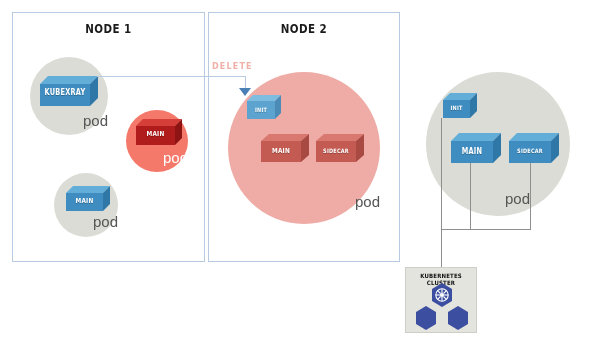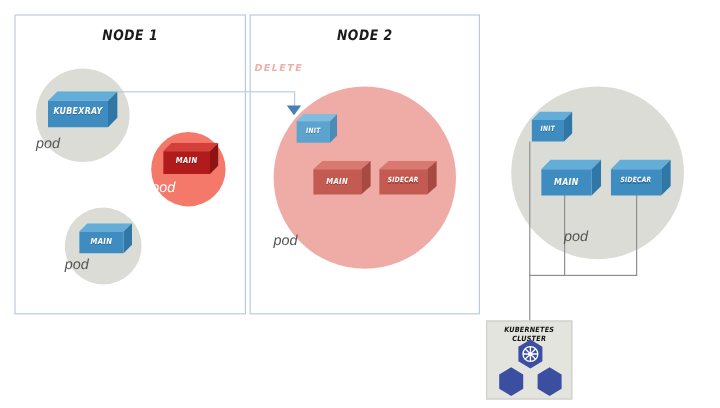--- a/index.html
+++ b/index.html
@@ -4,21 +4,21 @@
 <title>KubeXray Node Diagram</title>
 <style>
   html,body{margin:0;padding:0;}
   body{
     width:600px;height:340px;
     background:#ffffff;
     font-family:"Liberation Sans", sans-serif;
     overflow:hidden;
     position:relative;
   }
-  #stage{position:absolute;left:0;top:0;width:600px;height:340px;font-style:italic;}
+  #stage{position:absolute;left:0;top:0;width:600px;height:340px;}
 
   
   .node-panel{
     position:absolute;
     border:1px solid #b9cbe2;
     background:#ffffff;
     box-sizing:border-box;
   }
   .node-title{
     position:absolute;
@@ -37,22 +37,22 @@
   .pod-circle{
     position:absolute;
     border-radius:50%;
   }
   .pod-grey{background:#dcdcd6;}
   .pod-salmon{background:#f4796a;}
   .pod-pink{background:#efaca6;}
 
   .pod-label{
     position:absolute;
-    text-align:left;
-    font-size:12px;
+    text-align:right;
+    font-size:15px;
     color:#555555;
     font-family:"Liberation Sans", sans-serif;
     white-space:nowrap;
   }
   .pod-label.on-salmon{color:#ffffff;}
 
   
   .cube{position:absolute;}
   .cube .lbl{
     color:#ffffff;
@@ -217,21 +217,21 @@
       <polygon points="0,8 42,8 42,30 0,30" fill="#3f8dc0"></polygon>
     </svg>
     <div class="lbl" style="position:absolute;left:0;top:14px;width:42px;text-align:center;font-size:6px;">SIDECAR</div>
   </div>
 
   <div class="pod-label" style="left:470px;top:190px;width:60px;">pod</div>
 
   <div class="line-h conn-blue" style="left:97px;top:76px;width:148px;"></div>
   <div class="line-v conn-blue" style="left:245px;top:76px;height:14px;"></div>
   <div class="arrow-down" style="left:239px;top:88px;"></div>
-  <div class="delete-label" style="left:212px;top:52px;">DELETE</div>
+  <div class="delete-label" style="left:212px;top:62px;">DELETE</div>
 
   <div class="k8s-box" style="left:405px;top:267px;width:72px;height:66px;">
     <div class="k8s-title">KUBERNETES CLUSTER</div>
     <svg class="k8s-svg" width="72" height="52" viewBox="0 0 72 52">
 
       <polygon points="36,4 46,10 46,22 36,28 26,22 26,10" fill="#3b4ea0"></polygon>
       <g stroke="#ffffff" stroke-width="1.1" fill="none">
         <circle cx="36" cy="16" r="6.2"></circle>
         <circle cx="36" cy="16" r="2.1" fill="#ffffff" stroke="none"></circle>
         <line x1="36" y1="9.8" x2="36" y2="13.9"></line>

